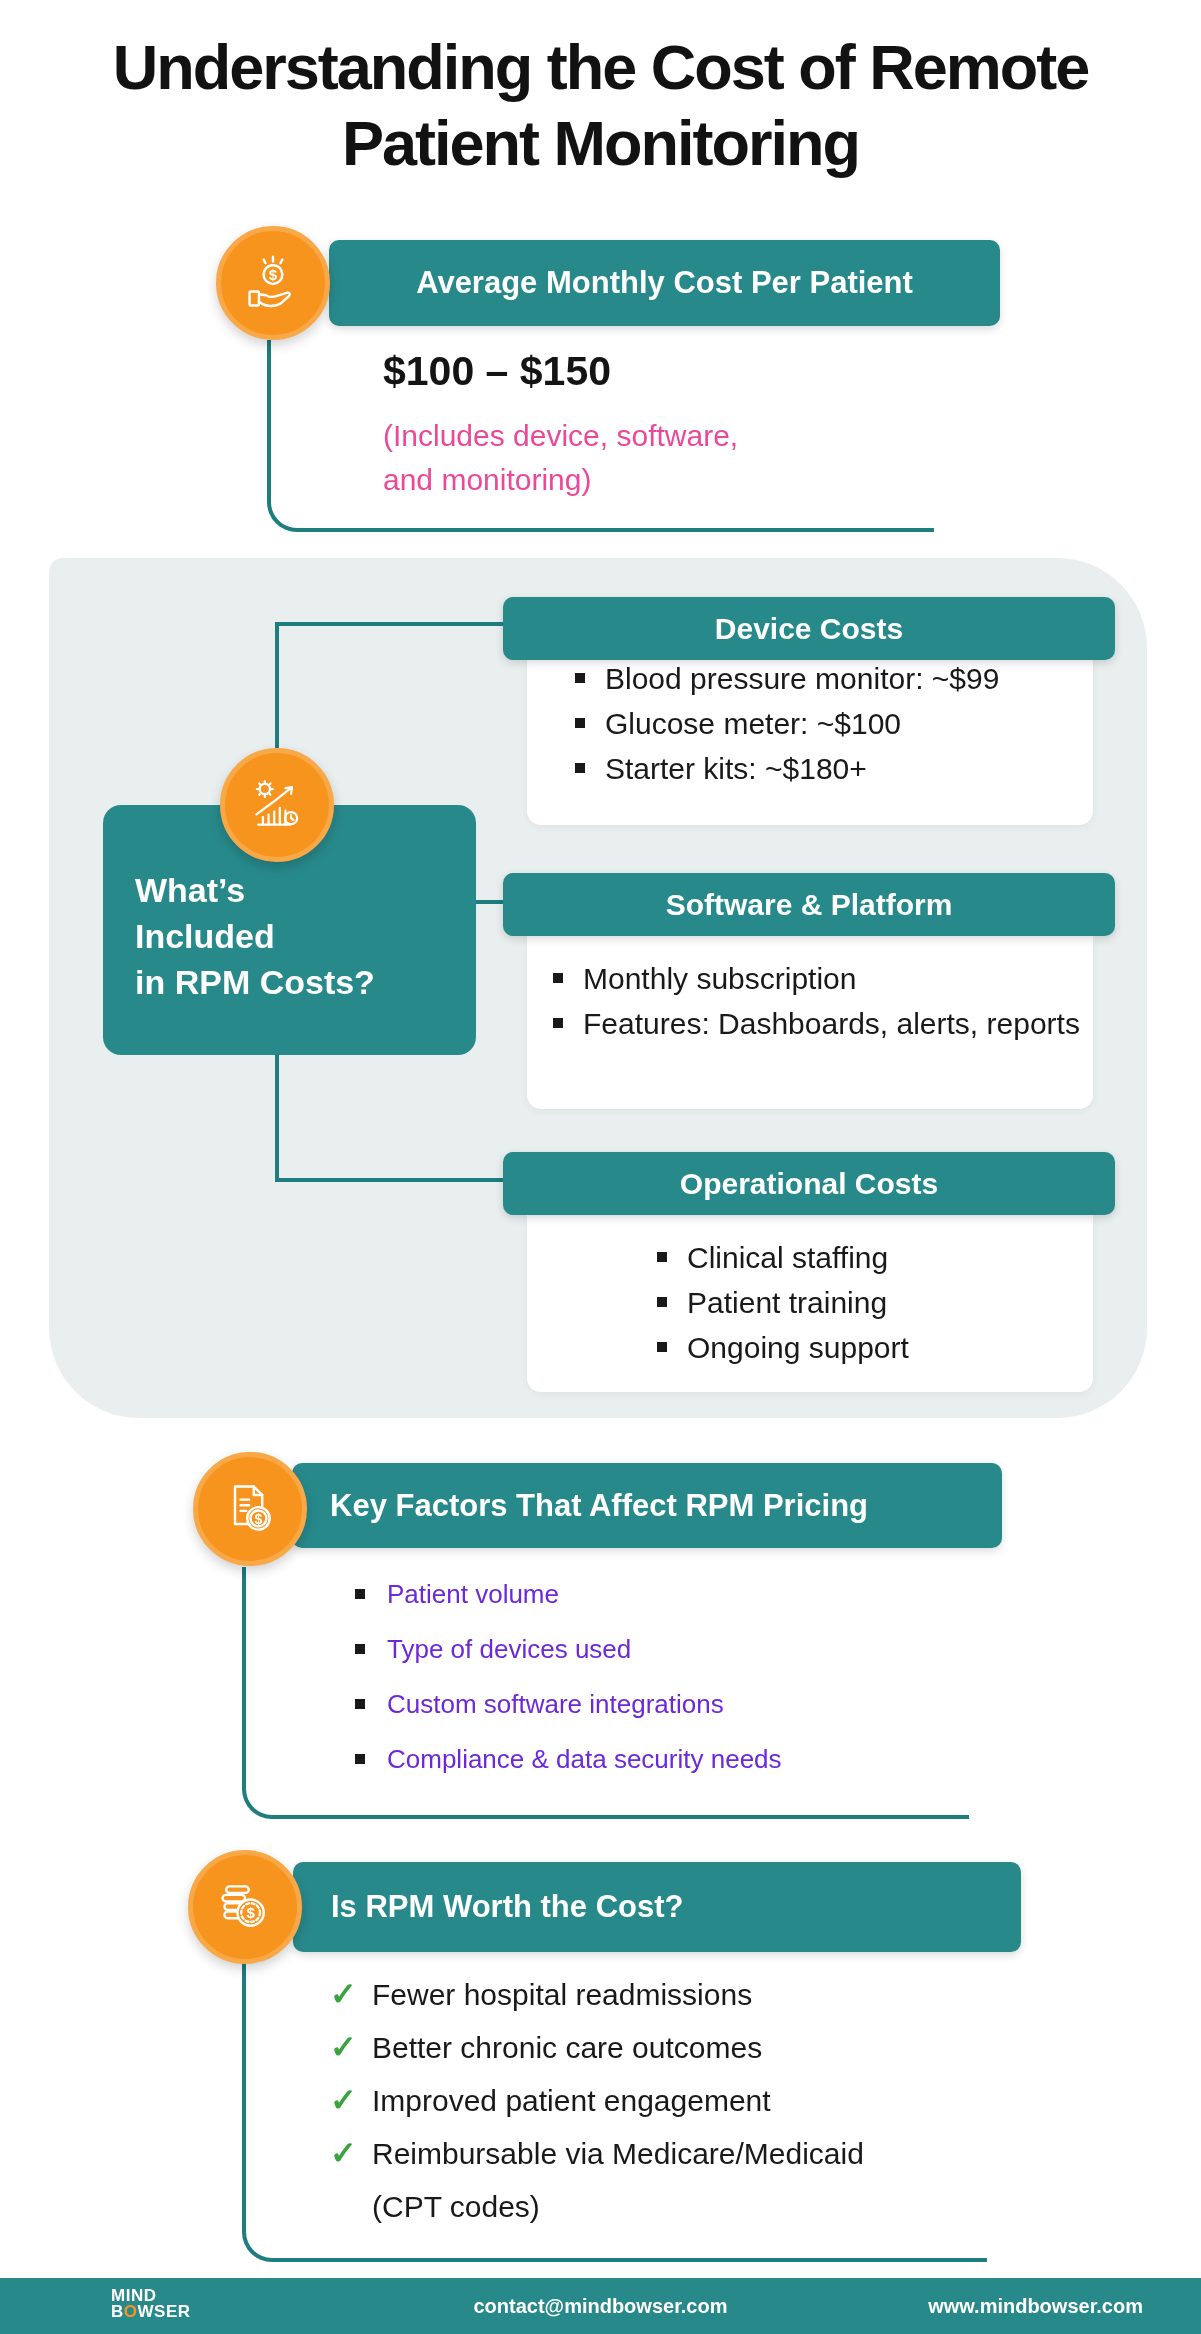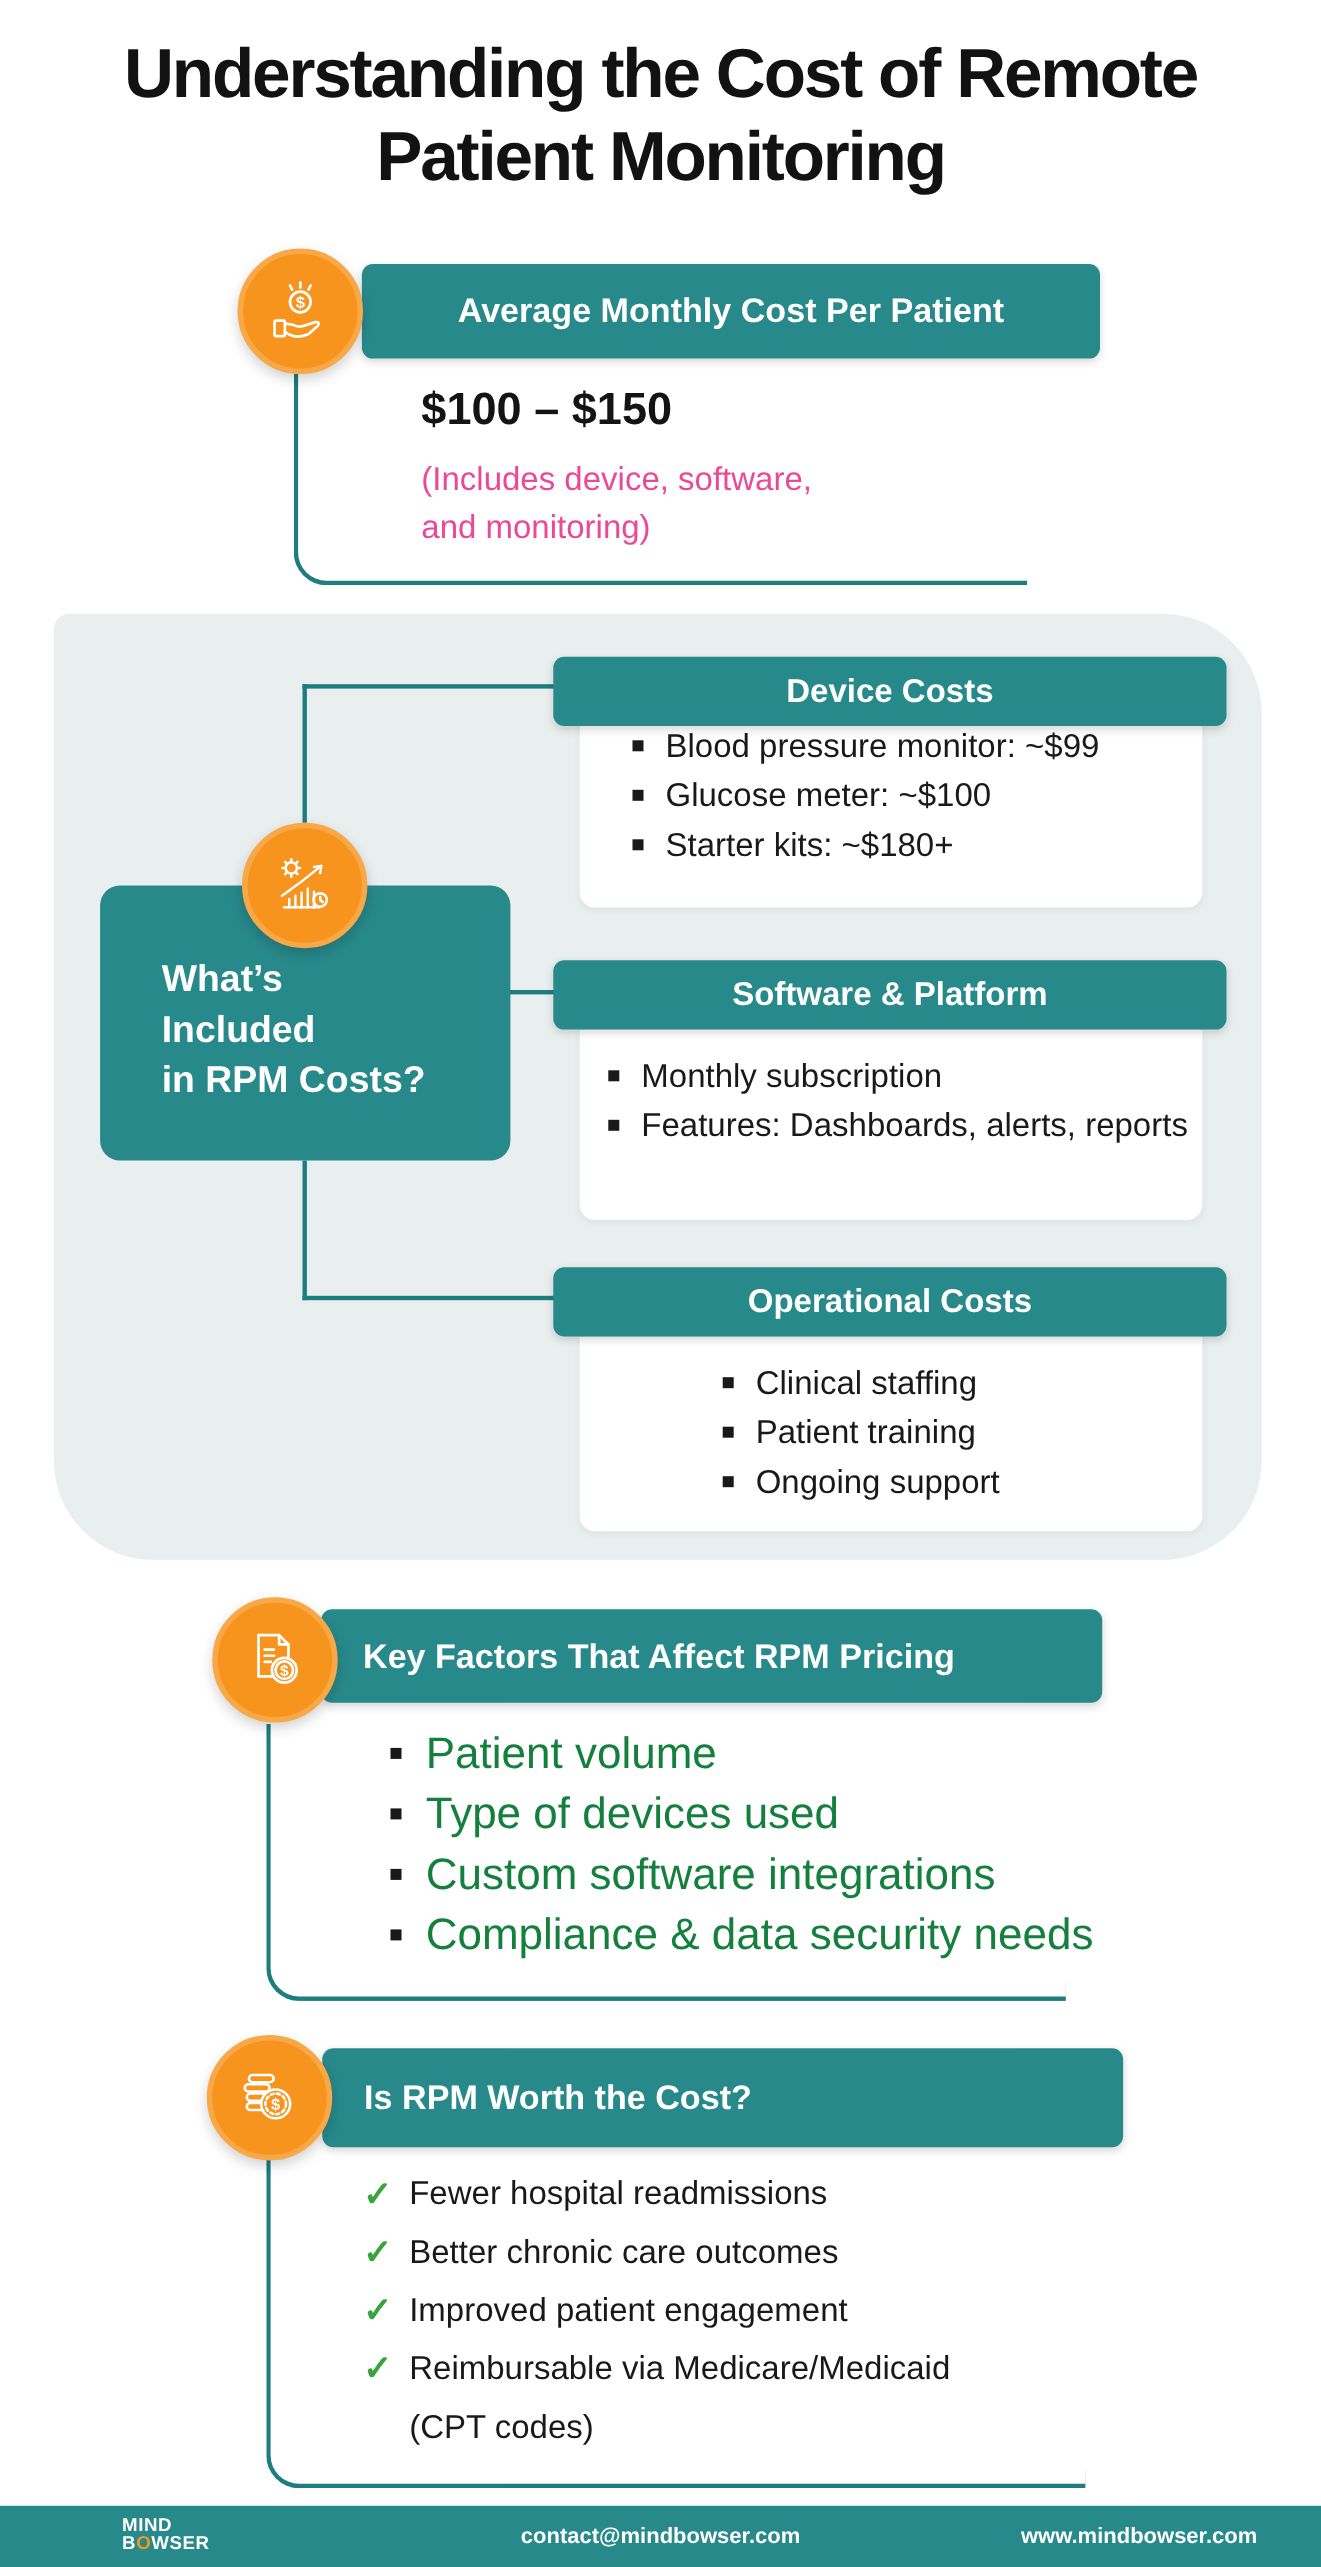--- a/index.html
+++ b/index.html
@@ -27,36 +27,36 @@
 
   
   .price{font-size:41px;font-weight:800;color:#141414;}
   .note{font-size:30px;color:#ec4899;line-height:1.45;}
 
   
   .panel{left:49px;top:558px;width:1098px;height:860px;background:#E9EFEE;
          border-radius:14px 90px 90px 90px;z-index:0;}
   .conn{background:#1D7D7F;z-index:2;}
 
-  .qbox{left:91px;top:805px;width:373px;height:250px;background:#28898B;border-radius:18px;
-        box-sizing:border-box;padding:62px 16px 0 56px;color:#ffffff;font-size:34px;font-weight:700;
+  .qbox{left:103px;top:805px;width:373px;height:250px;background:#28898B;border-radius:18px;
+        box-sizing:border-box;padding:62px 16px 0 32px;color:#ffffff;font-size:34px;font-weight:700;
         line-height:1.36;z-index:4;}
 
   .miniban{left:503px;width:612px;height:63px;font-size:30px;}
   .wcard{left:527px;width:566px;background:#ffffff;border-radius:0 0 14px 14px;
          box-shadow:0 2px 8px rgba(0,0,0,.05);box-sizing:border-box;z-index:2;}
 
   ul.blist{list-style:none;margin:0;padding:20px 0 0 26px;}
   ul.blist li{display:flex;align-items:flex-start;font-size:30px;color:#191919;line-height:45px;}
   ul.blist .sq{flex:0 0 10px;width:10px;height:10px;background:#191919;margin:17px 20px 0 0;}
   ul.blist.centered{padding-left:130px;}
 
   
   ul.flist{list-style:none;margin:0;padding:0;}
-  ul.flist li{display:flex;align-items:flex-start;font-size:40px;color:#15803d;line-height:55px;}
+  ul.flist li{display:flex;align-items:flex-start;font-size:26px;color:#6d28d9;line-height:55px;}
   ul.flist .sq{flex:0 0 10px;width:10px;height:10px;background:#191919;margin:22px 22px 0 0;}
 
   
   ul.clist{list-style:none;margin:0;padding:0;}
   ul.clist li{display:flex;align-items:flex-start;font-size:30px;color:#191919;line-height:53px;}
   ul.clist .check{flex:0 0 30px;color:#3AA33E;font-size:32px;font-weight:700;line-height:53px;margin-right:12px;}
   ul.clist .check::before{content:"\2713";}
   ul.clist .ctext{max-width:560px;}
 
   

